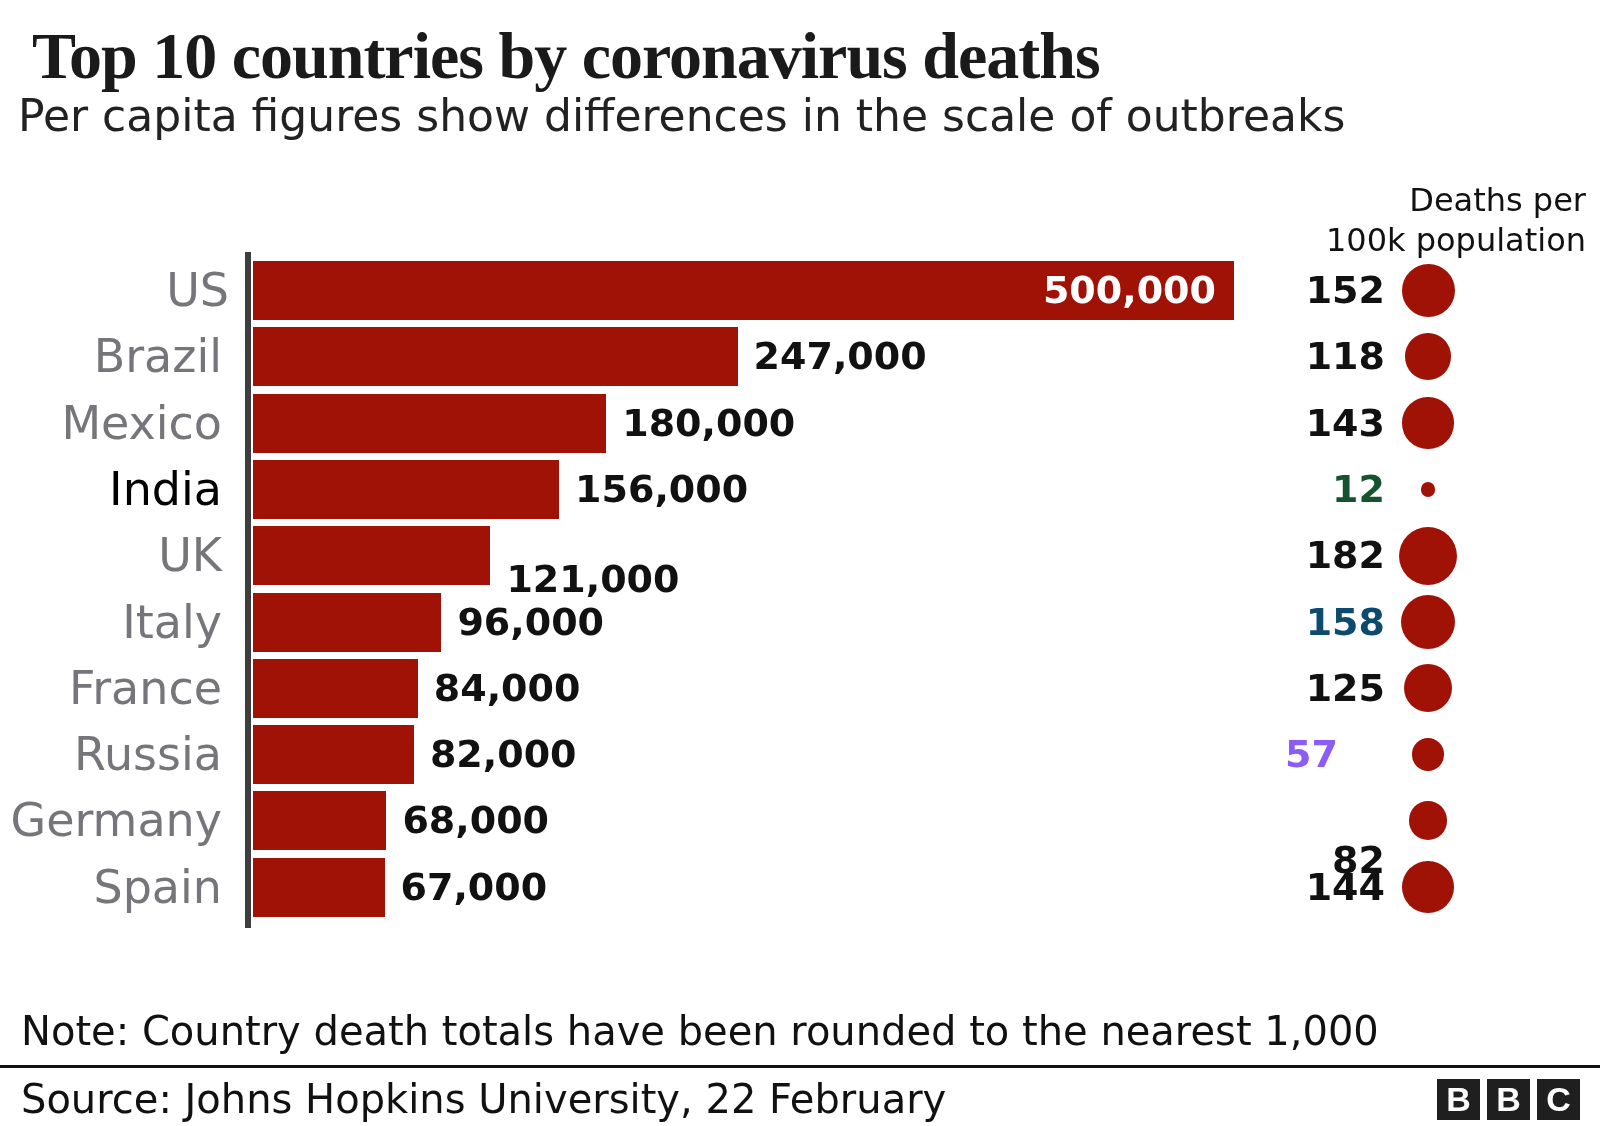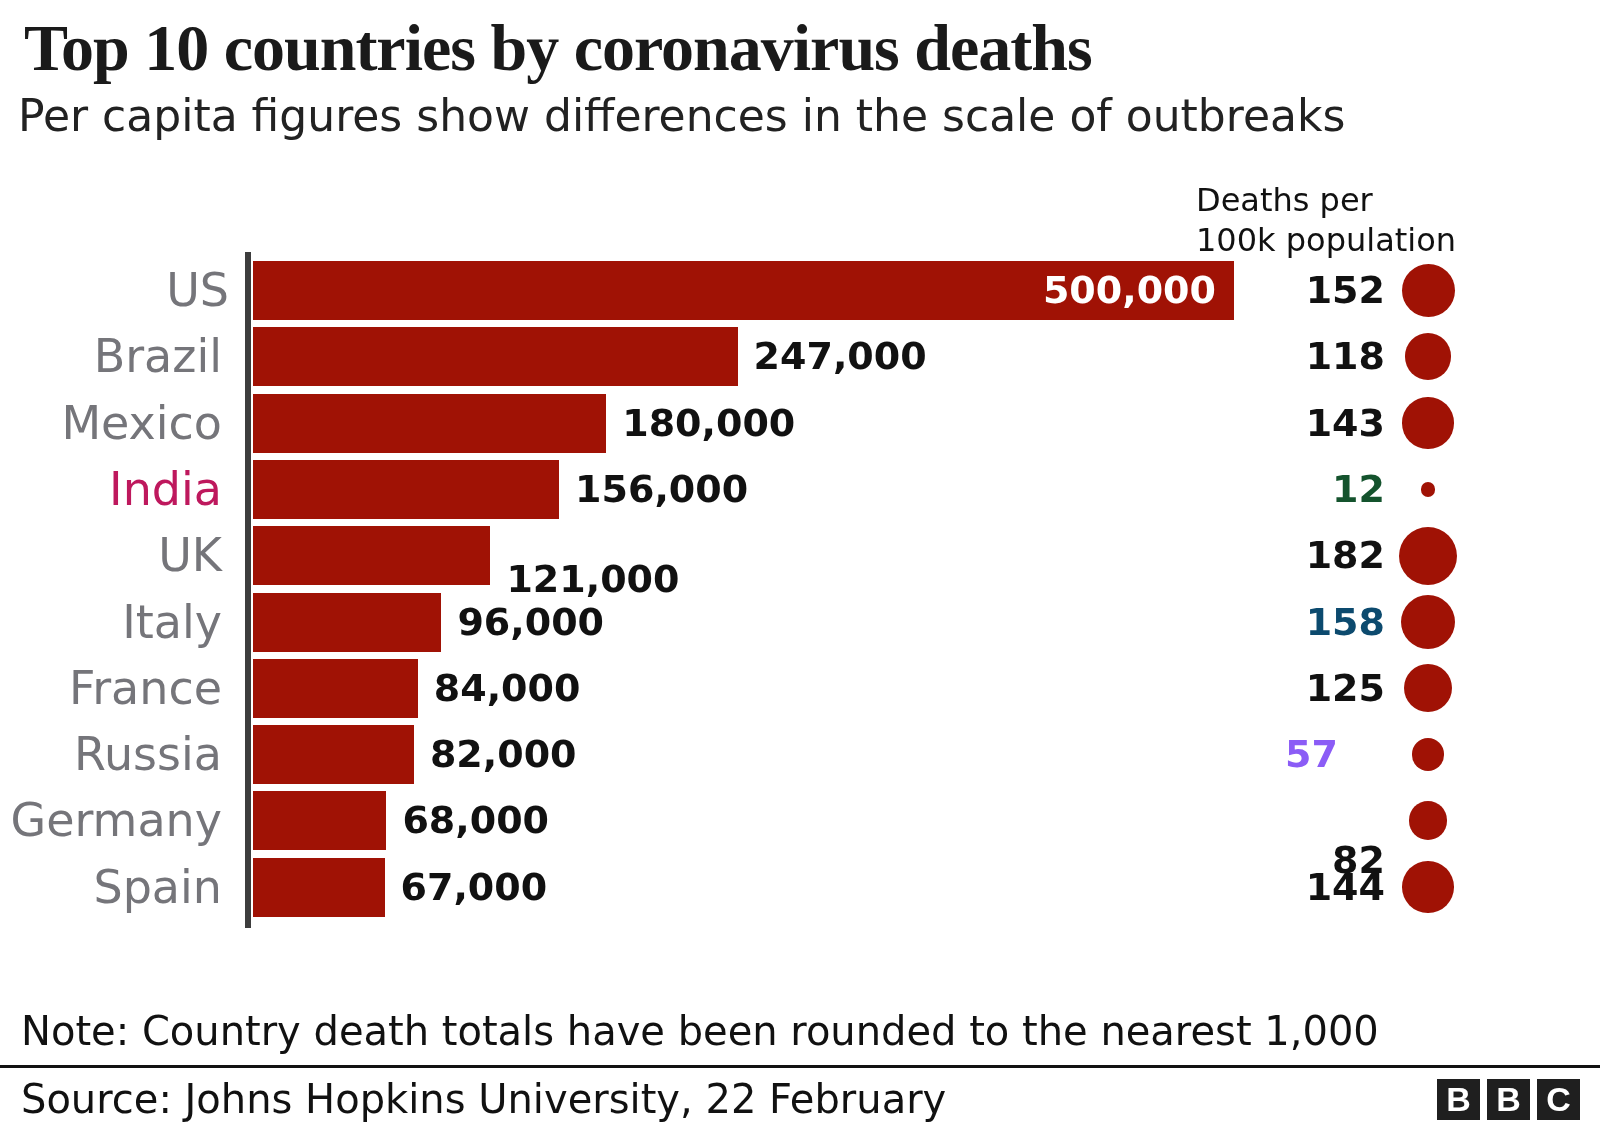--- a/index.html
+++ b/index.html
@@ -2,32 +2,32 @@
 <html><head>
 <meta charset="utf-8">
 <style>
   html,body { margin:0; padding:0; background:#ffffff; }
   .canvas {
     position:relative; width:1600px; height:1126px;
     background:#ffffff; overflow:hidden;
     font-family:"DejaVu Sans", sans-serif;
   }
   .title {
-    position:absolute; left:20px; top:6px; margin:4px;
+    position:absolute; left:20px; top:6px; margin:12px;
     font-family:"Liberation Serif", serif;
     font-weight:bold; font-size:66px; letter-spacing:-1px;
     color:#1a1a1a; white-space:nowrap;
   }
   .subtitle {
     position:absolute; left:18px; top:90px;
     font-size:44px; color:#222222; white-space:nowrap;
   }
   .legend {
     position:absolute; left:1196px; top:180px; width:390px;
-    text-align:left; font-size:32px; line-height:40px; color:#111111;
+    text-align:right; font-size:32px; line-height:40px; color:#111111;
   }
   .country-label {
     position:absolute; left:0; width:222px; text-align:right;
     font-size:46px; white-space:nowrap;
   }
   .bar { position:absolute; }
   .value-label {
     position:absolute; font-weight:bold; font-size:38px; white-space:nowrap;
   }
   .percap {
@@ -75,21 +75,21 @@
       <div class="country-label" style="top: 327.3px; height: 59px; line-height: 59px; color: rgb(117, 117, 122);">Brazil</div>
       <div class="bar" style="left: 253px; top: 327.3px; width: 484.6px; height: 59px; background: rgb(160, 18, 5);"></div>
       <div class="value-label" style="left: 753.6px; top: 327.3px; height: 59px; line-height: 59px; color: rgb(17, 17, 17);">247,000</div>
       <div class="percap" style="left: 1225px; top: 327.3px; height: 59px; line-height: 59px; color: rgb(17, 17, 17);">118</div>
       <div class="circle" style="left: 1404.6px; top: 333.4px; width: 46.7px; height: 46.7px; background: rgb(160, 18, 5);"></div>
       <div class="country-label" style="top: 393.6px; height: 59px; line-height: 59px; color: rgb(117, 117, 122);">Mexico</div>
       <div class="bar" style="left: 253px; top: 393.6px; width: 353.2px; height: 59px; background: rgb(160, 18, 5);"></div>
       <div class="value-label" style="left: 622.2px; top: 393.6px; height: 59px; line-height: 59px; color: rgb(17, 17, 17);">180,000</div>
       <div class="percap" style="left: 1225px; top: 393.6px; height: 59px; line-height: 59px; color: rgb(17, 17, 17);">143</div>
       <div class="circle" style="left: 1402.3px; top: 397.4px; width: 51.4px; height: 51.4px; background: rgb(160, 18, 5);"></div>
-      <div class="country-label" style="top: 459.9px; height: 59px; line-height: 59px; color: #be185d;">India</div>
+      <div class="country-label" style="top: 459.9px; height: 59px; line-height: 59px; color: #000000;">India</div>
       <div class="bar" style="left: 253px; top: 459.9px; width: 306.1px; height: 59px; background: rgb(160, 18, 5);"></div>
       <div class="value-label" style="left: 575.1px; top: 459.9px; height: 59px; line-height: 59px; color: rgb(17, 17, 17);">156,000</div>
       <div class="percap" style="left: 1225px; top: 459.9px; height: 59px; line-height: 59px; color: #14532d;">12</div>
       <div class="circle" style="left: 1420.6px; top: 482px; width: 14.9px; height: 14.9px; background: rgb(160, 18, 5);"></div>
       <div class="country-label" style="top: 526.2px; height: 59px; line-height: 59px; color: rgb(117, 117, 122);">UK</div>
       <div class="bar" style="left: 253px; top: 526.2px; width: 237.4px; height: 59px; background: rgb(160, 18, 5);"></div>
       <div class="value-label" style="left: 506.4px; top: 526.2px; height: 59px; line-height: 59px; color: rgb(17, 17, 17); margin-top: 24px;">121,000</div>
       <div class="percap" style="left: 1225px; top: 526.2px; height: 59px; line-height: 59px; color: rgb(17, 17, 17);">182</div>
       <div class="circle" style="left: 1399px; top: 526.7px; width: 58px; height: 58px; background: rgb(160, 18, 5);"></div>
       <div class="country-label" style="top: 592.5px; height: 59px; line-height: 59px; color: rgb(117, 117, 122);">Italy</div>

